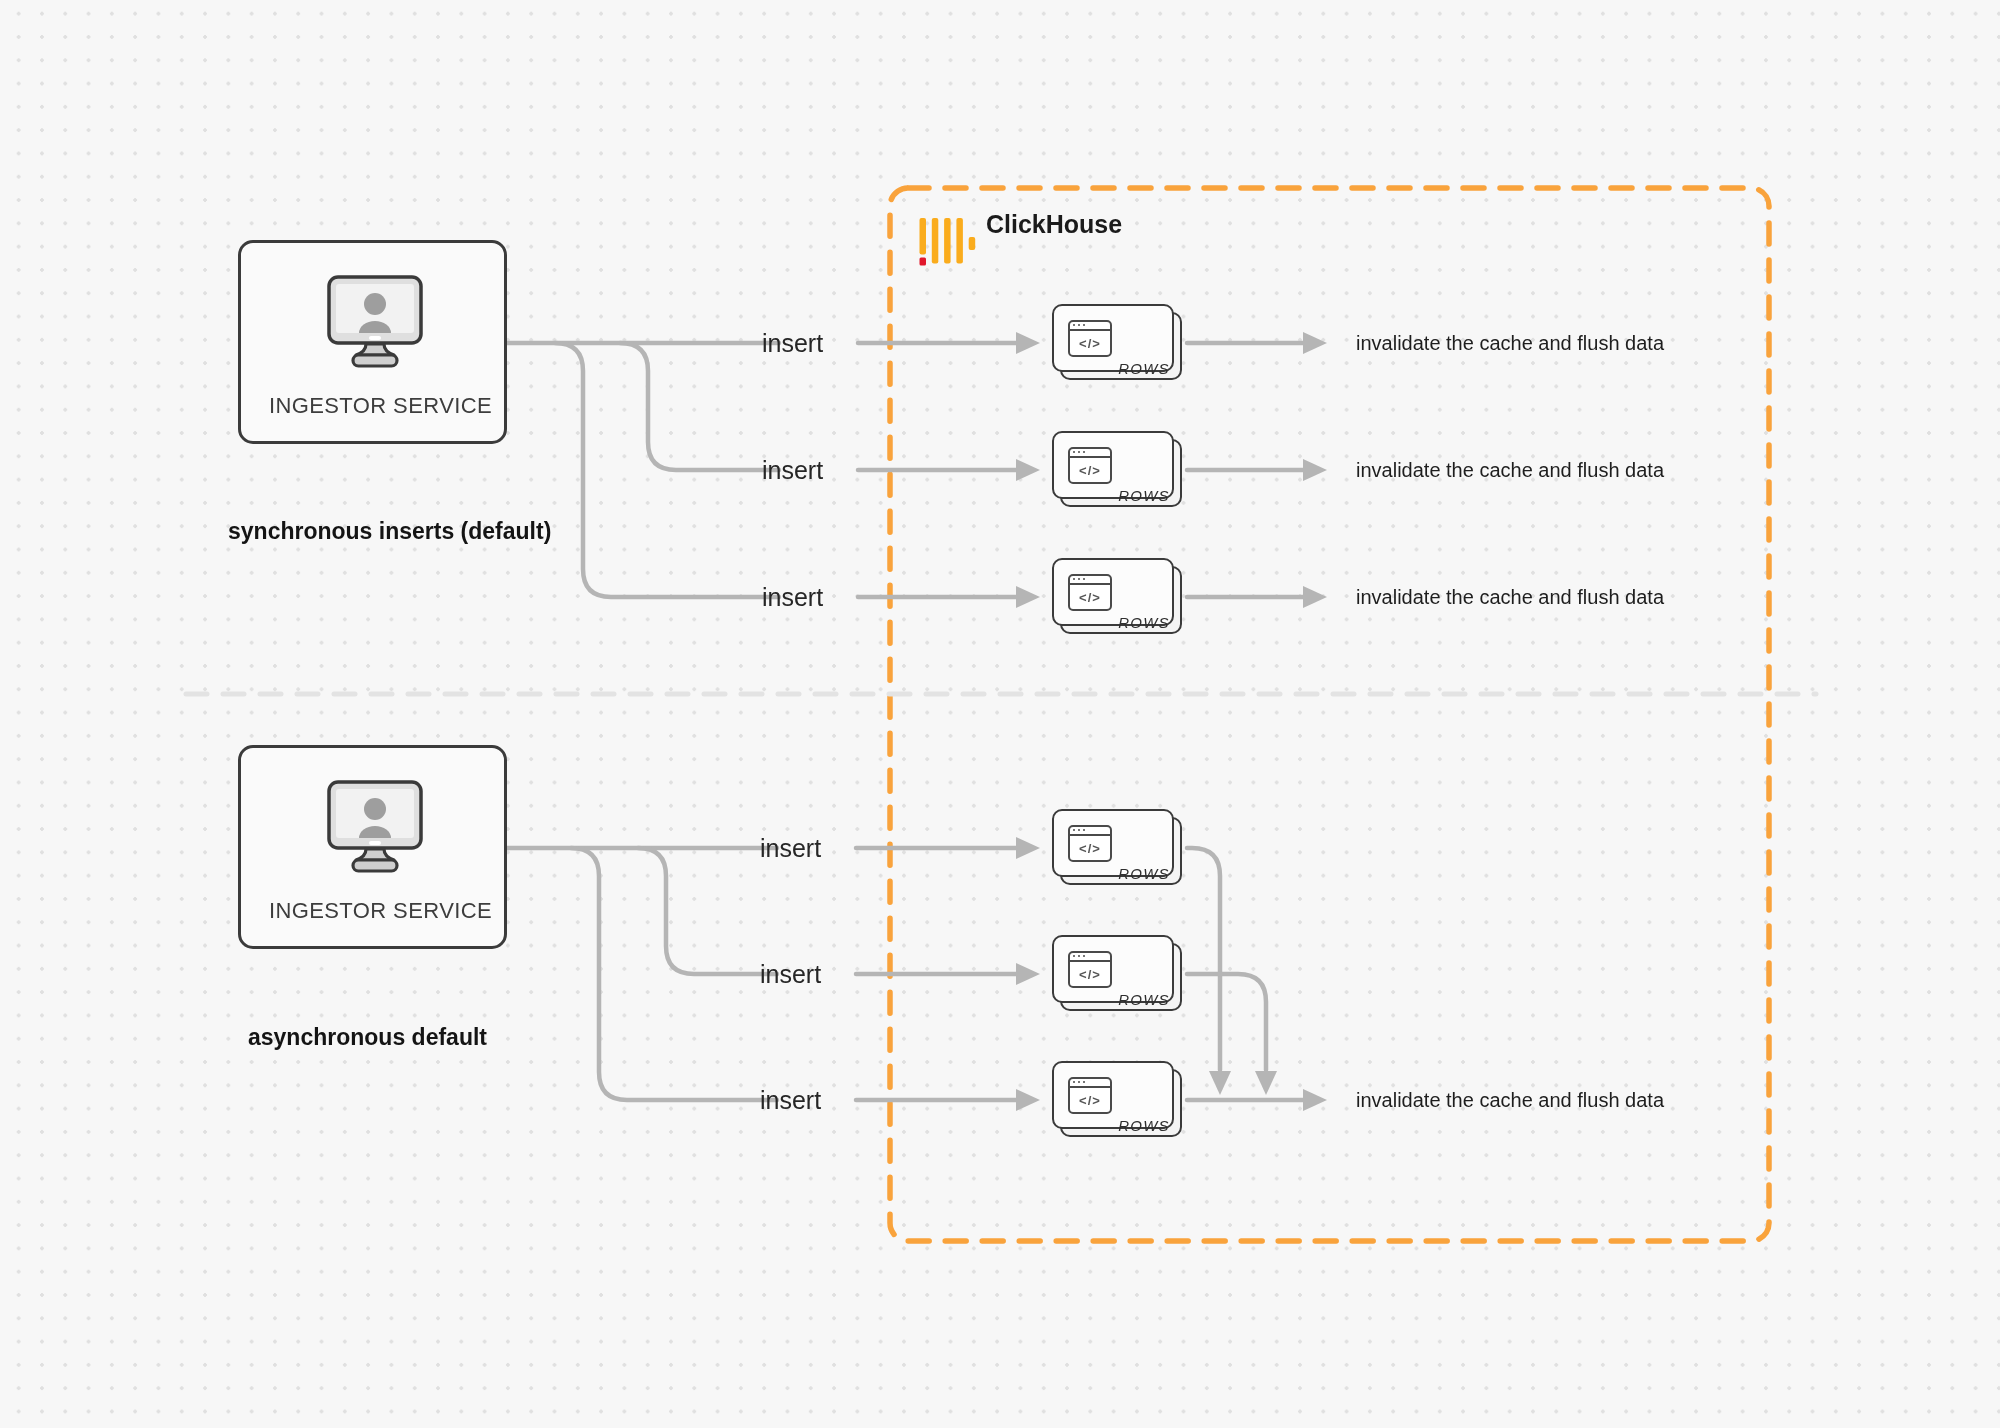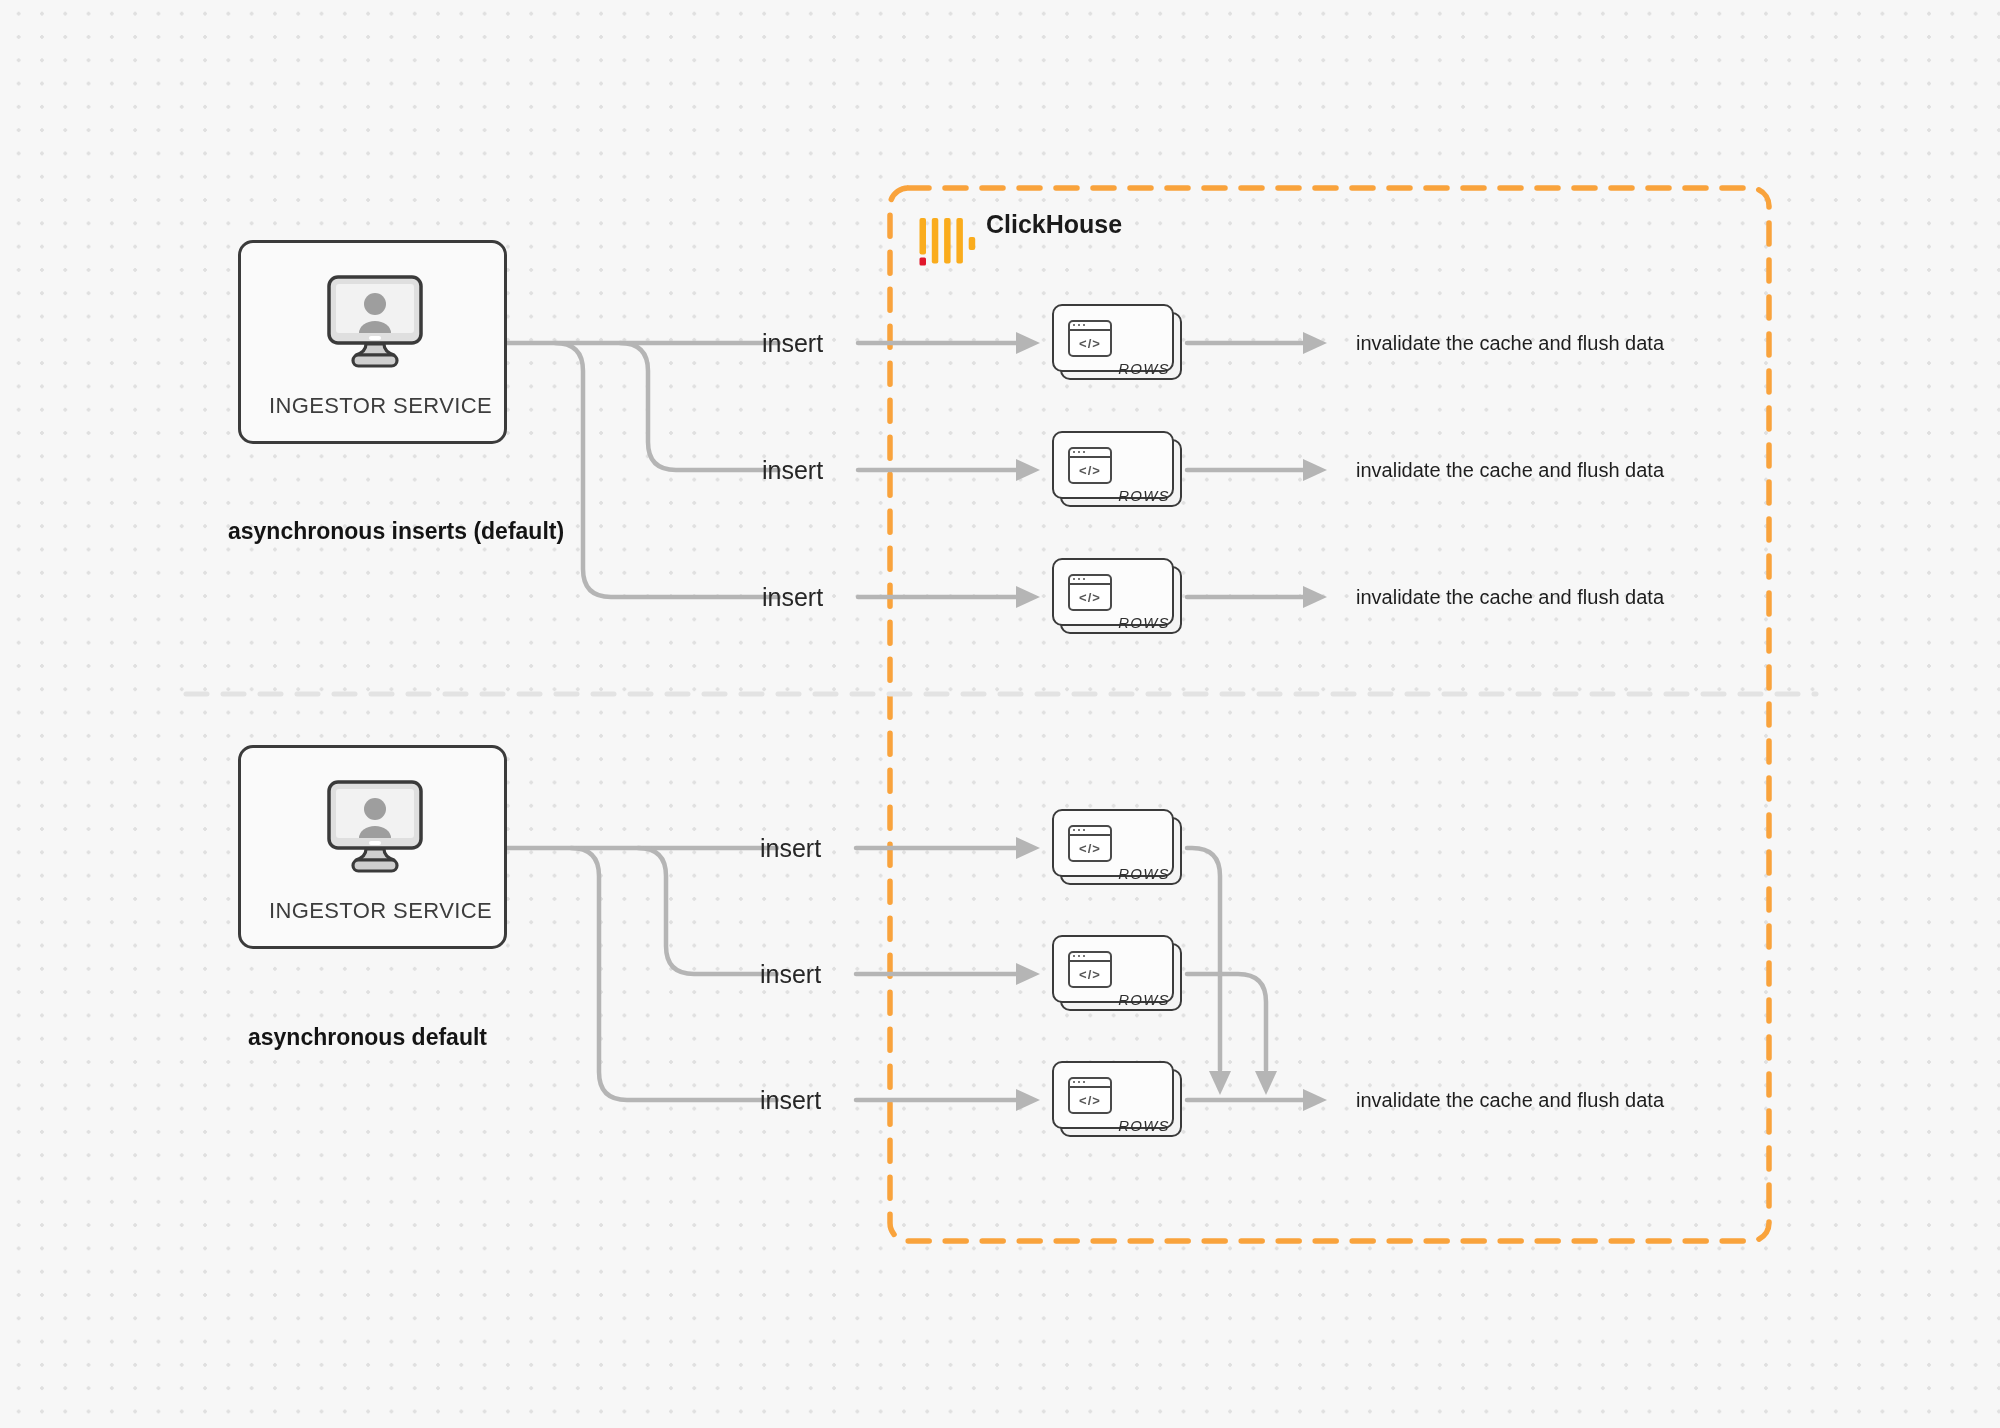--- a/index.html
+++ b/index.html
@@ -147,21 +147,21 @@
       <rect x="9" y="9" width="78" height="49" rx="3" fill="#F2F2F2"></rect>
       <circle cx="48" cy="29" r="11" fill="#9E9E9E"></circle>
       <path d="M32 58 a16 12 0 0 1 32 0 z" fill="#9E9E9E"></path>
       <rect x="42" y="61" width="12" height="4" rx="2" fill="#FFFFFF"></rect>
       <path d="M39 69 c0 6 -4 9 -10 11 h38 c-6 -2 -10 -5 -10 -11 z" fill="#CFCFCF" stroke="#3A3A3A" stroke-width="3.2" stroke-linejoin="round"></path>
       <rect x="26" y="80" width="44" height="11" rx="5.5" fill="#CFCFCF" stroke="#3A3A3A" stroke-width="3.2"></rect>
     </svg>
     <div class="ingestor-label">INGESTOR SERVICE</div>
   </div>
 
-  <div class="caption" style="left:228px;top:518px;">asynchronous inserts (default)</div>
+  <div class="caption" style="left:228px;top:518px;">synchronous inserts (default)</div>
   <div class="caption" style="left:248px;top:1024px;">asynchronous default</div>
 
   <div class="insert-label" style="left:762px;top:327px;">insert</div>
   <div class="insert-label" style="left:762px;top:454px;">insert</div>
   <div class="insert-label" style="left:762px;top:581px;">insert</div>
 
   <div class="insert-label" style="left:760px;top:832px;">insert</div>
   <div class="insert-label" style="left:760px;top:958px;">insert</div>
   <div class="insert-label" style="left:760px;top:1084px;">insert</div>
 

